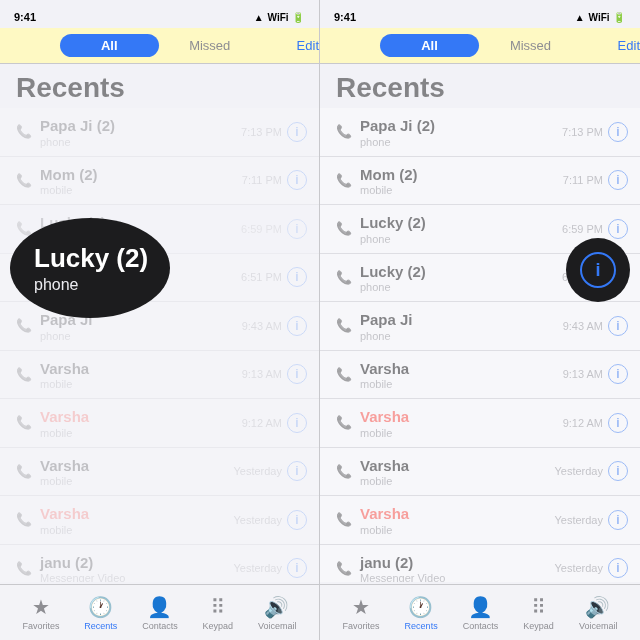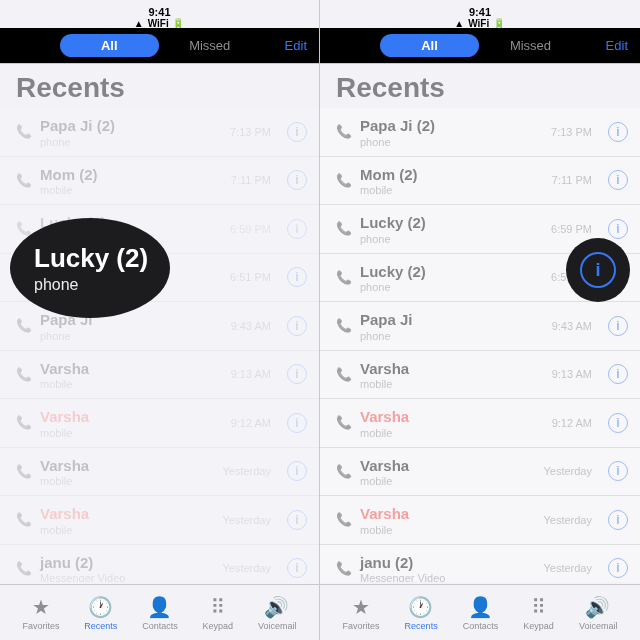--- a/index.html
+++ b/index.html
@@ -21,32 +21,31 @@
     }
     .status-bar {
       height: 28px;
       display: flex;
       align-items: center;
       justify-content: space-between;
       padding: 6px 14px 0;
       font-size: 11px;
       font-weight: 600;
       color: #000;
-      flex-direction: column;
     }
     .status-left { font-size: 11px; font-weight: 700; }
     .status-right {
       display: flex;
       align-items: center;
       gap: 4px;
       font-size: 10px;
     }
     .tab-bar {
       display: flex;
-      background: #000000;
+      background: #fef9c3;
       border-bottom: 1px solid #c8c8cc;
       justify-content: center;
       align-items: center;
       gap: 2px;
       padding: 6px 60px;
       position: relative;
     }
     .tab-btn {
       flex: 1;
       text-align: center;
@@ -56,21 +55,21 @@
       border-radius: 14px;
       color: #8e8e93;
     }
     .tab-btn.active {
       background: #3478f6;
       color: #fff;
       font-weight: 600;
     }
     .edit-btn {
       position: absolute;
-      right: 12px;
+      right: 0;
       color: #3478f6;
       font-size: 13px;
       font-weight: 400;
     }
     .recents-title {
       font-size: 28px;
       font-weight: 700;
       color: #000;
       padding: 8px 16px 4px;
     }
@@ -103,21 +102,21 @@
       color: #000;
       line-height: 1.3;
     }
     .call-type {
       font-size: 11px;
       color: #8e8e93;
     }
     .call-time {
       font-size: 11px;
       color: #8e8e93;
-      margin-right: 16px;
+      margin-right: 5px;
       white-space: nowrap;
     }
     .info-btn {
       width: 20px;
       height: 20px;
       border-radius: 50%;
       border: 1.5px solid #3478f6;
       display: flex;
       align-items: center;
       justify-content: center;

